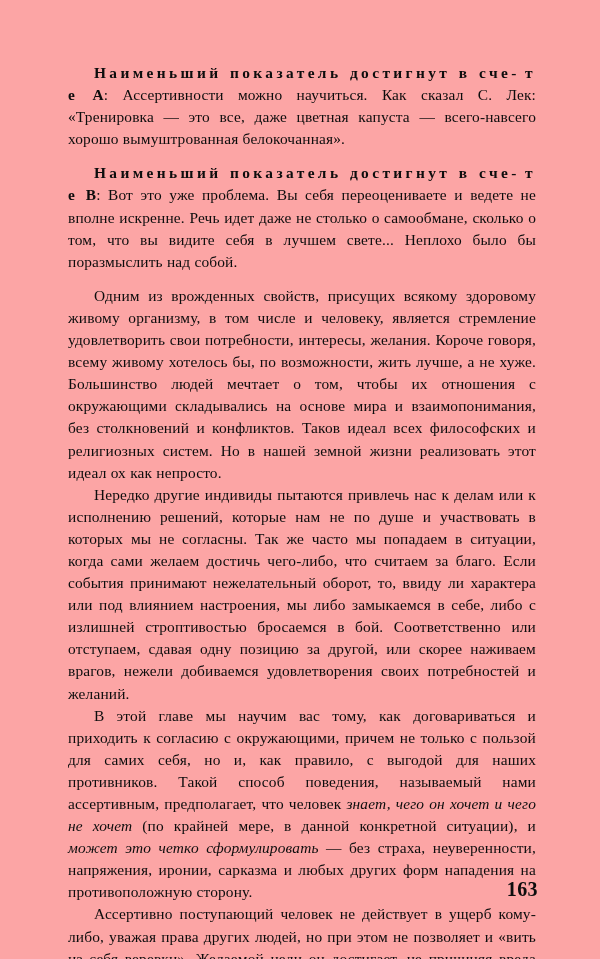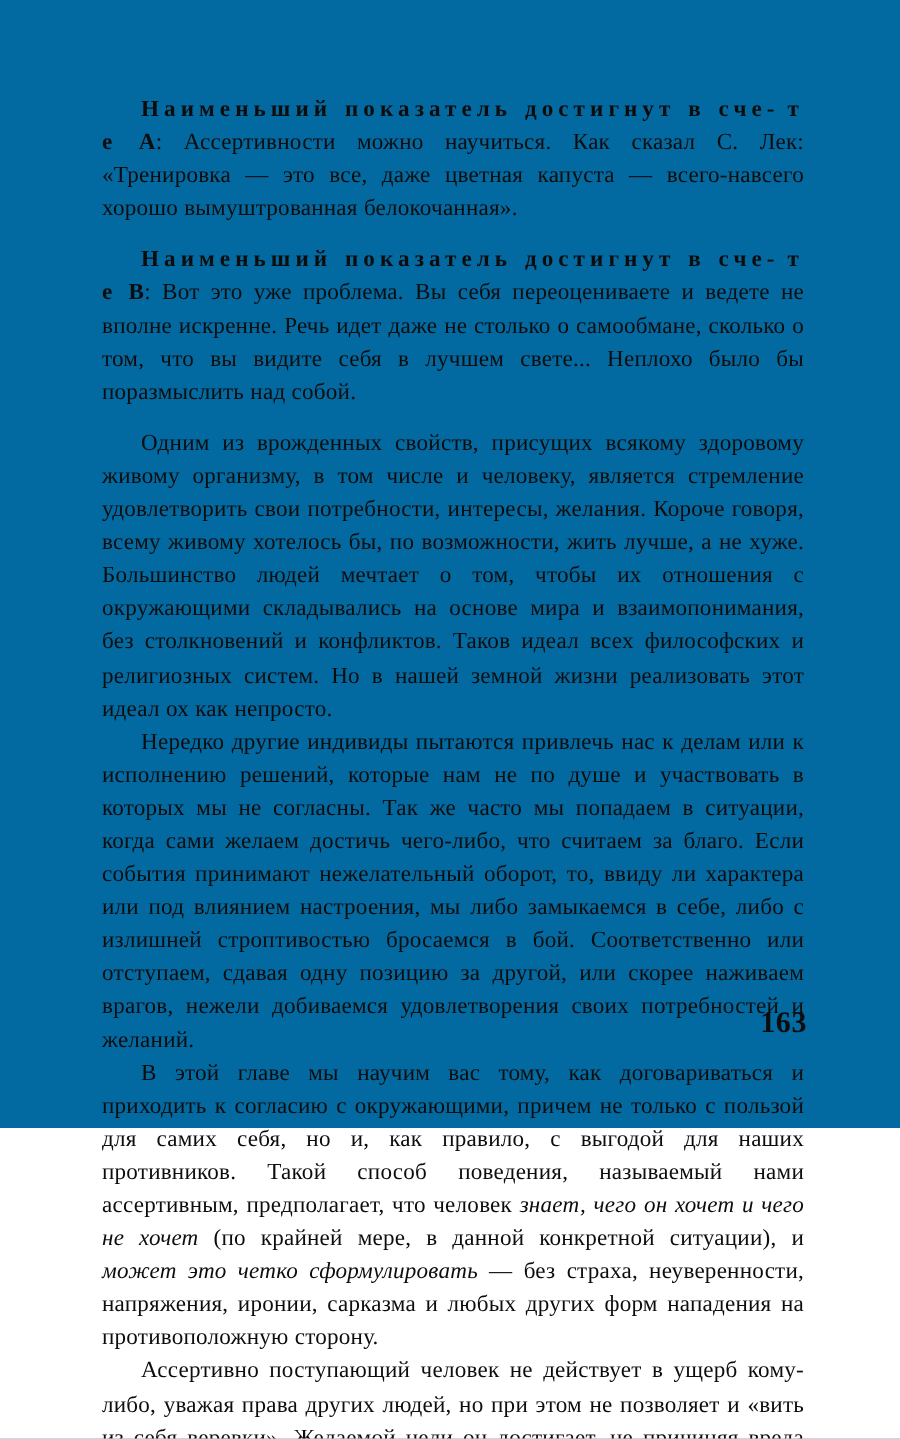--- a/index.html
+++ b/index.html
@@ -12,22 +12,22 @@
     height: 959px;
     position: relative;
     font-family: "Liberation Serif", "DejaVu Serif", serif;
     color: #0d0d0d;
     overflow: hidden;
   }
   .page {
     position: absolute;
     left: 0; top: 0;
     width: 600px;
-    height: 752px;
-    background: #0369a1;
+    height: 959px;
+    background: #fca5a5;
   }
   .text-column {
     position: absolute;
     left: 68px;
     top: 62px;
     width: 468px;
   }
   p {
     margin: 0;
     font-size: 15.4px;

